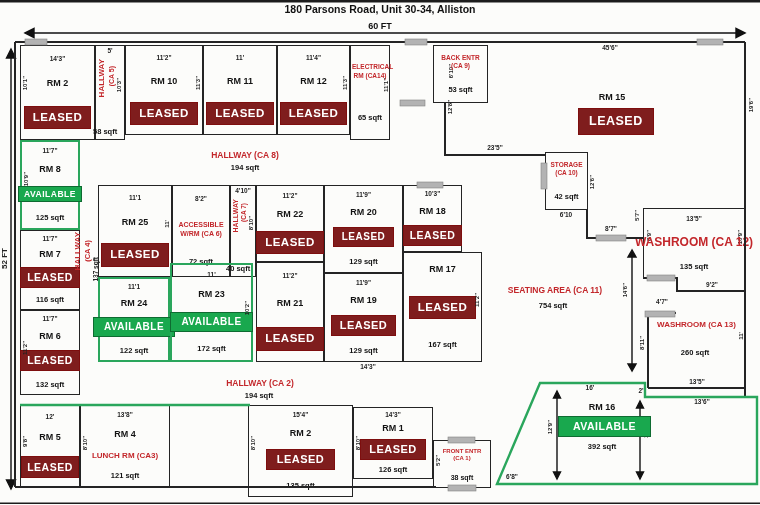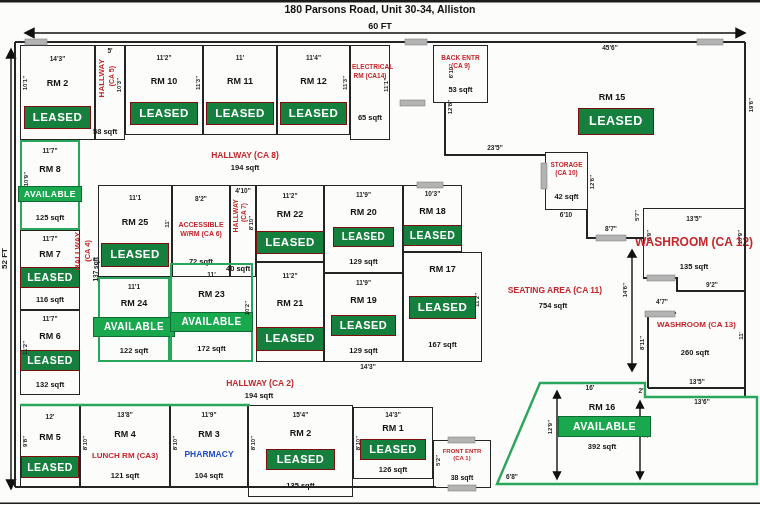--- a/index.html
+++ b/index.html
@@ -7,21 +7,21 @@
   .room{position:absolute;border:1.5px solid #242424;box-sizing:border-box;display:flex;flex-direction:column;align-items:center;justify-content:space-around;padding:1px 0;z-index:1;}
   .room.green{border:2px solid #2aa65c;}
   .hall{position:absolute;border:1.5px solid #242424;box-sizing:border-box;z-index:1;}
   .hall.nb{border:none;}
   .dim{font-size:6.5px;font-weight:bold;color:#222;white-space:nowrap;line-height:1;text-align:center;}
   .rname{font-size:9px;font-weight:bold;color:#131313;white-space:nowrap;line-height:1.1;text-align:center;}
   .rname-sm{font-size:6.5px;font-weight:bold;line-height:1.25;text-align:center;}
   .red{color:#c3272b;}
   .blue{color:#1c50c8;}
   .sqft{font-size:7.5px;font-weight:bold;color:#131313;white-space:nowrap;text-align:center;}
-  .badge{background:#15803d;border:1px solid #7d0e0e;color:#fff;font-weight:bold;font-size:11.5px;line-height:1;padding:5px 8px;letter-spacing:.5px;white-space:nowrap;}
+  .badge{background:#7f1d1d;border:1px solid #7d0e0e;color:#fff;font-weight:bold;font-size:11.5px;line-height:1;padding:5px 8px;letter-spacing:.5px;white-space:nowrap;}
   .badge.avail{background:#19a84e;border-color:#0e6b31;font-size:10px;padding:4px 10px;}
   .vdim{position:absolute;writing-mode:vertical-rl;transform:rotate(180deg);font-size:6px;font-weight:bold;color:#222;line-height:1;white-space:nowrap;}
   .vred{position:absolute;writing-mode:vertical-rl;transform:rotate(180deg);font-weight:bold;color:#c3272b;line-height:1;white-space:nowrap;}
   .albl{position:absolute;text-align:center;z-index:4;}
   .b9{font-size:9px;font-weight:bold;color:#111;}
   .t105{font-size:10.5px;font-weight:bold;color:#111;}
   .redbold{font-size:8.5px;font-weight:bold;color:#c3272b;white-space:nowrap;}
   #walls{position:absolute;left:0;top:0;z-index:3;pointer-events:none;}
 </style>
 </head>
@@ -280,27 +280,20 @@
   </div>
 
   <div class="room" style="left:80px;top:405px;width:90px;height:82px;">
     <span class="dim">13'8"</span>
     <span class="rname">RM 4</span>
     <span class="redbold" style="font-size:8px;">LUNCH RM (CA3)</span>
     <span class="sqft">121 sqft</span>
     <span class="vdim" style="left:1px;top:30px;">8'10"</span>
   </div>
 
-  <div class="room" style="left:170px;top:405px;width:78px;height:82px;">
-    <span class="dim">11'9"</span>
-    <span class="rname">RM 3</span>
-    <span class="rname blue" style="font-size:8.5px;">PHARMACY</span>
-    <span class="sqft">104 sqft</span>
-    <span class="vdim" style="left:1px;top:30px;">8'10"</span>
-  </div>
 
   <div class="room" style="left:248px;top:405px;width:105px;height:92px;">
     <span class="dim">15'4"</span>
     <span class="rname">RM 2</span>
     <span class="badge" style="font-size:11px;padding:4px 10px;">LEASED</span>
     <span class="sqft">135 sqft</span>
     <span class="vdim" style="left:1px;top:30px;">8'10"</span>
   </div>
 
   <div class="room" style="left:353px;top:407px;width:80px;height:72px;">

